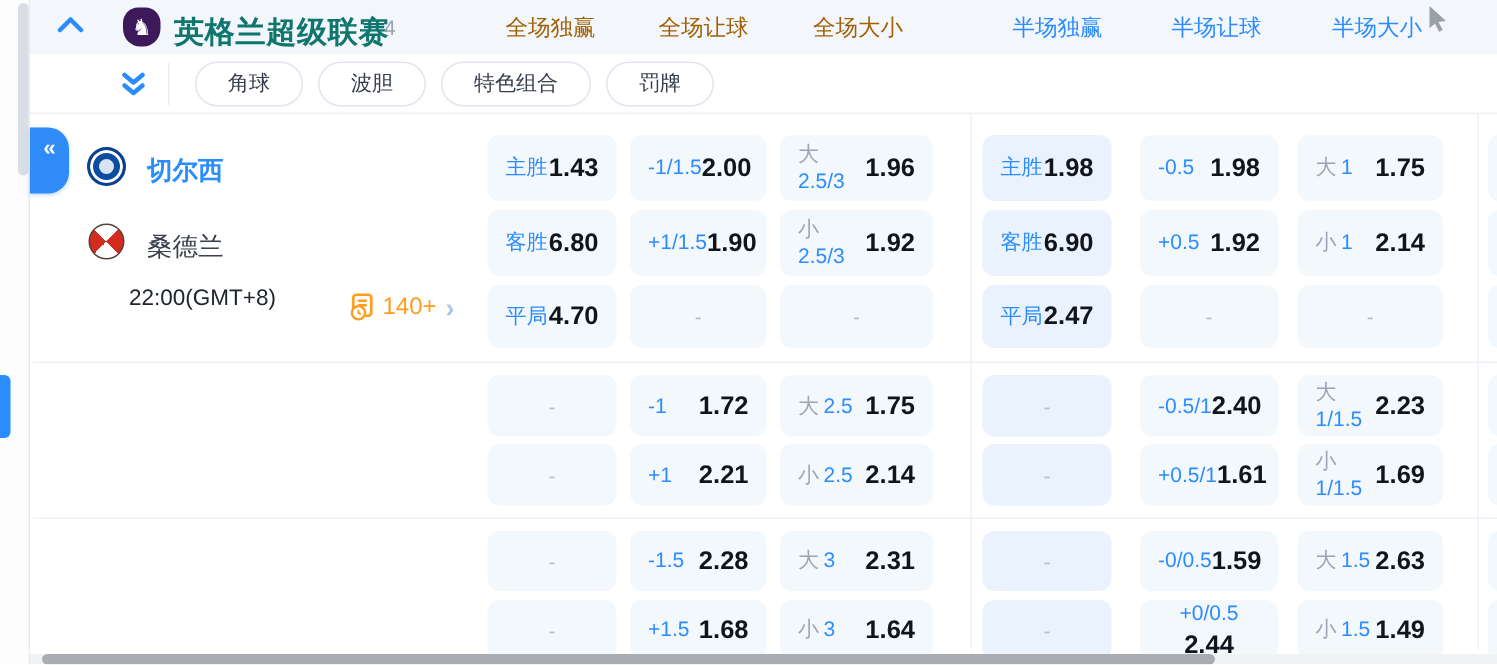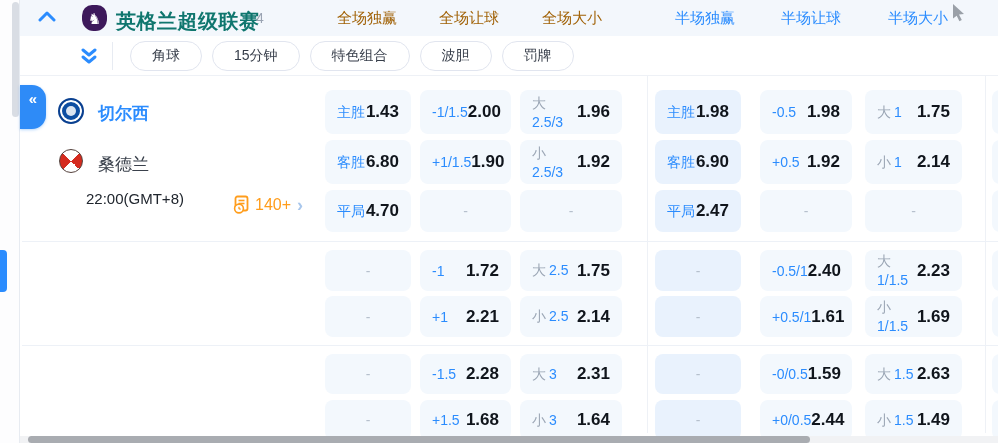--- a/index.html
+++ b/index.html
@@ -104,23 +104,22 @@
     <div class="filterbar">
       <div class="dbl-chevron">
         <svg width="18" height="17" viewBox="0 0 18 17">
           <polyline points="3,2 9,7 15,2" fill="none" stroke="#2b8cfe" stroke-width="3" stroke-linecap="round" stroke-linejoin="round"></polyline>
           <polyline points="3,9 9,14 15,9" fill="none" stroke="#2b8cfe" stroke-width="3" stroke-linecap="round" stroke-linejoin="round"></polyline>
         </svg>
       </div>
       <div class="fdivider"></div>
       <div id="pills" class="pills">
           <div class="pill">角球</div>
-          <div class="pill">15分钟</div>
+          <div class="pill">波胆</div>
           <div class="pill">特色组合</div>
-          <div class="pill">波胆</div>
           <div class="pill">罚牌</div>
         </div>
     </div>
 
     <div class="content">
       <div class="collapse-tab">
           <span>«</span>
         </div>
 
       <div class="team-logo home-logo"></div>
@@ -297,21 +296,21 @@
             <span><span class="lab">+1.5</span></span>
             <span class="val">1.68</span>
           </div>
           <div class="cell" style="left: 500px; top: 324px; width: 102px; height: 40px;">
             <span><span class="pre">小</span><span class="lab">3</span></span>
             <span class="val">1.64</span>
           </div>
           <div class="cell hl empty" style="left: 635px; top: 324px; width: 86px; height: 40px;">
             <span class="dash">-</span>
           </div>
-          <div class="cell" style="left: 740px; top: 324px; width: 92px; height: 40px;">
+          <div class="cell" style="left: 740px; top: 324px; width: 92px; height: 40px; flex-direction: column;">
             <span><span class="lab">+0/0.5</span></span>
             <span class="val">2.44</span>
           </div>
           <div class="cell" style="left: 845px; top: 324px; width: 97px; height: 40px;">
             <span><span class="pre">小</span><span class="lab">1.5</span></span>
             <span class="val">1.49</span>
           </div>
           <div class="cell sliver" style="left: 972px; top: 324px; width: 30px; height: 40px;"></div>
         </div>
 

